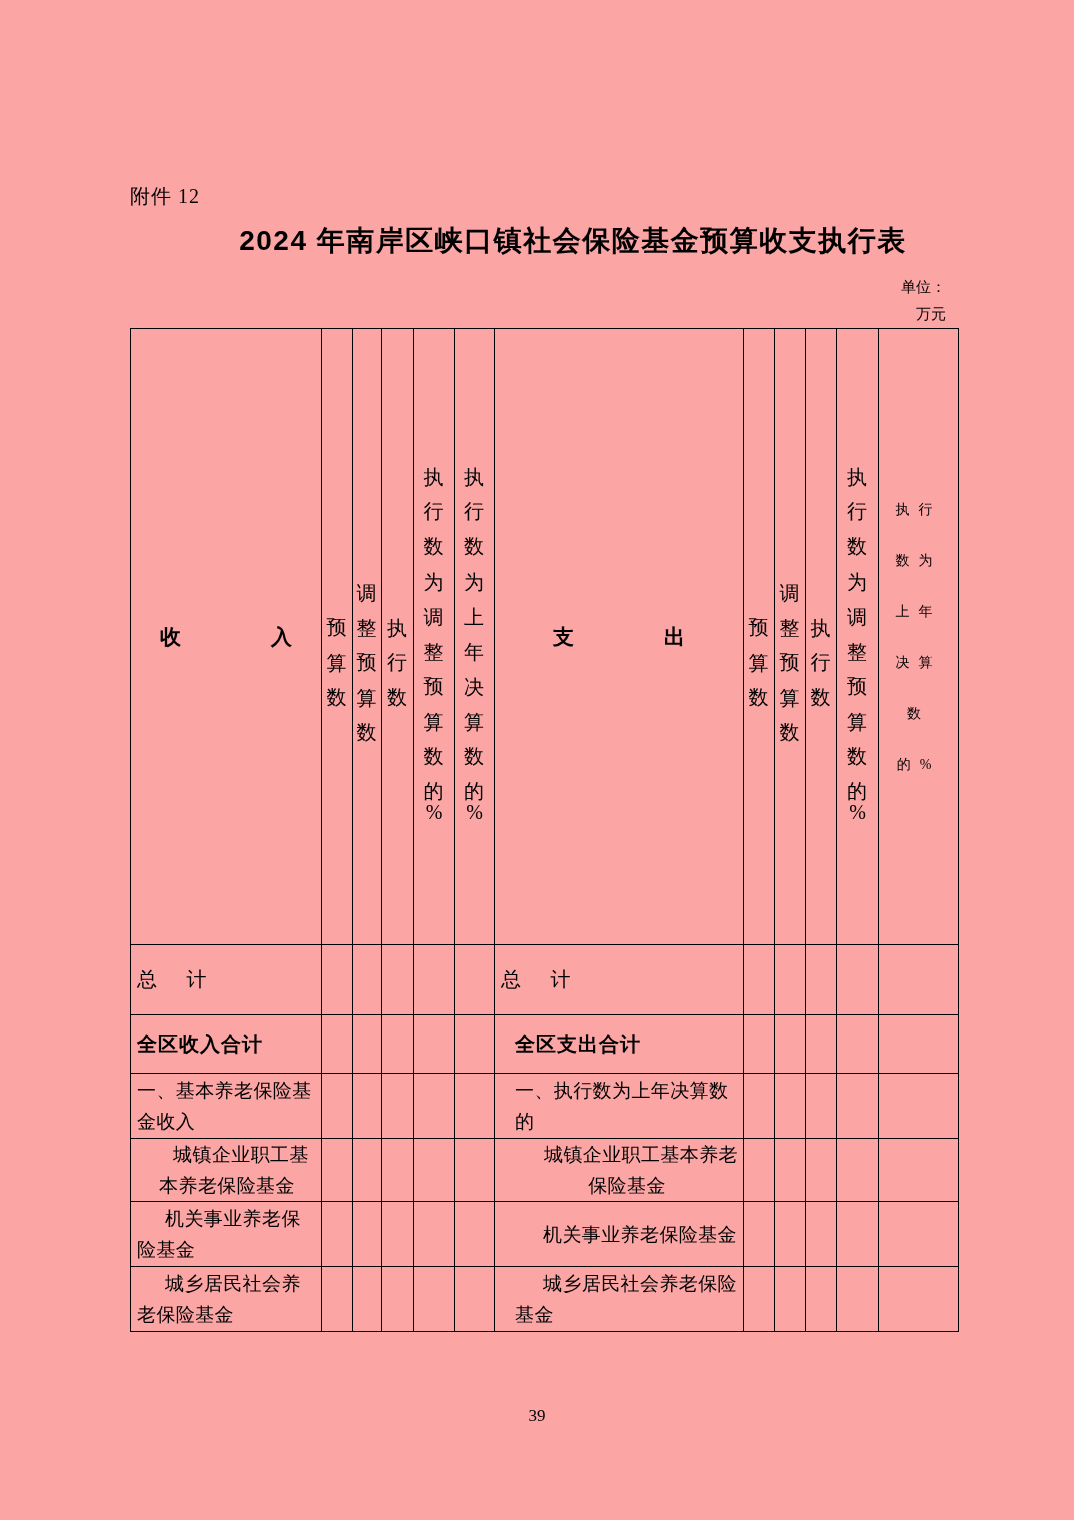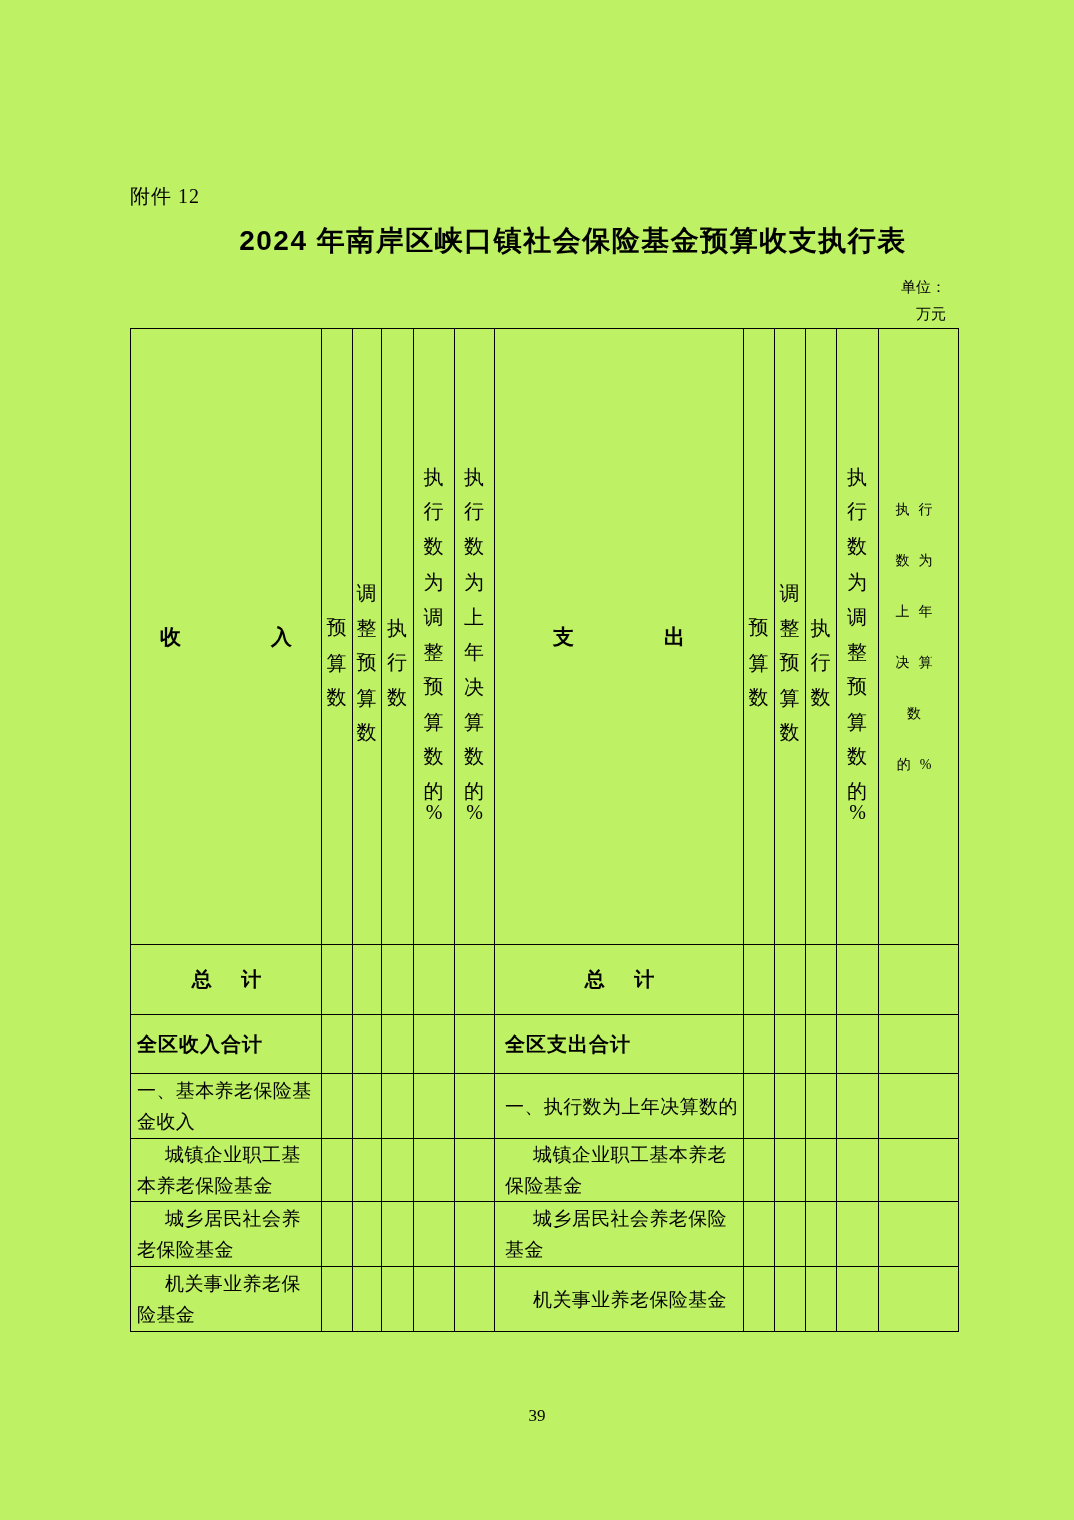--- a/index.html
+++ b/index.html
@@ -1,21 +1,21 @@
 <!DOCTYPE html>
 <html><head>
 <meta charset="utf-8">
 <style>
   * { margin: 0; padding: 0; box-sizing: border-box; }
   html, body { background: #e8e8e8; }
   .page {
     position: relative;
     width: 1074px;
     height: 1520px;
-    background: #bef264;
+    background: #fca5a5;
     color: #000000;
     font-family: "Liberation Serif", "DejaVu Serif", serif;
     overflow: hidden;
   }
   .attachment {
     position: absolute;
     left: 130px; top: 183px;
     font-size: 20px;
     letter-spacing: 1px;
   }
@@ -74,32 +74,32 @@
   .lastline {
     font-size: 14px;
     line-height: 51px;
     letter-spacing: 9px;
     text-align: center;
   }
   
   tr.rh70 { height: 70px; }
   tr.rh59 { height: 59px; }
   tr.rh65 { height: 65px; }
-  tr.rh71 { height: 56px; }
+  tr.rh71 { height: 56px; text-align: center; }
   td.lbl {
     font-size: 19px;
     letter-spacing: 0.4px;
     line-height: 31px;
     padding: 0 4px 0 6px;
   }
-  td.lbl-r { padding: 0 4px 0 10px; }
+  td.lbl-r { padding: 0 4px 0 20px; }
   td.total {
-    text-align: center;
-    font-family: "Liberation Sans", "DejaVu Sans", sans-serif;
-    font-weight: bold;
+    text-align: left;
+    font-family: "Liberation Sans", "DejaVu Sans", sans-serif;
+    font-weight: normal;
     font-size: 20px;
     word-spacing: 22px;
     letter-spacing: 1px;
   }
   td.boldlbl {
     font-family: "Liberation Sans", "DejaVu Sans", sans-serif;
     font-weight: bold;
     font-size: 20px;
     letter-spacing: 1px;
   }
@@ -238,42 +238,42 @@
           <td></td>
       <td class="lbl lbl-r indent">城镇企业职工基本养老保险基金</td>
       <td></td>
           <td></td>
           <td></td>
           <td></td>
           <td></td>
     </tr>
 
     <tr class="rh65">
+      <td class="lbl indent">机关事业养老保险基金</td>
+      <td></td>
+          <td></td>
+          <td></td>
+          <td></td>
+          <td></td>
+      <td class="lbl lbl-r indent">机关事业养老保险基金</td>
+      <td></td>
+          <td></td>
+          <td></td>
+          <td></td>
+          <td></td>
+    </tr>
+
+    <tr class="rh65">
       <td class="lbl indent">城乡居民社会养老保险基金</td>
       <td></td>
           <td></td>
           <td></td>
           <td></td>
           <td></td>
       <td class="lbl lbl-r indent">城乡居民社会养老保险基金</td>
-      <td></td>
-          <td></td>
-          <td></td>
-          <td></td>
-          <td></td>
-    </tr>
-
-    <tr class="rh65">
-      <td class="lbl indent">机关事业养老保险基金</td>
-      <td></td>
-          <td></td>
-          <td></td>
-          <td></td>
-          <td></td>
-      <td class="lbl lbl-r indent">机关事业养老保险基金</td>
       <td></td>
           <td></td>
           <td></td>
           <td></td>
           <td></td>
     </tr>
   </tbody>
     </table>
 
   <div class="pageno">39</div>

